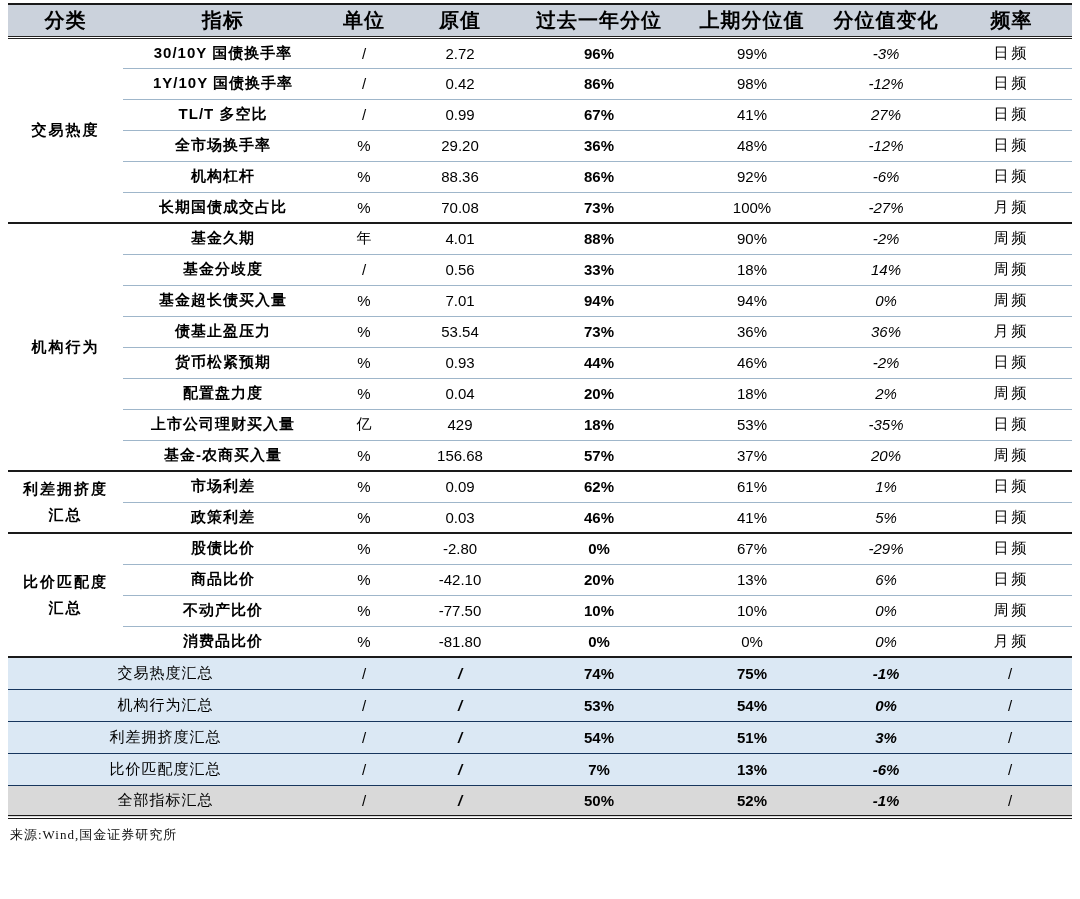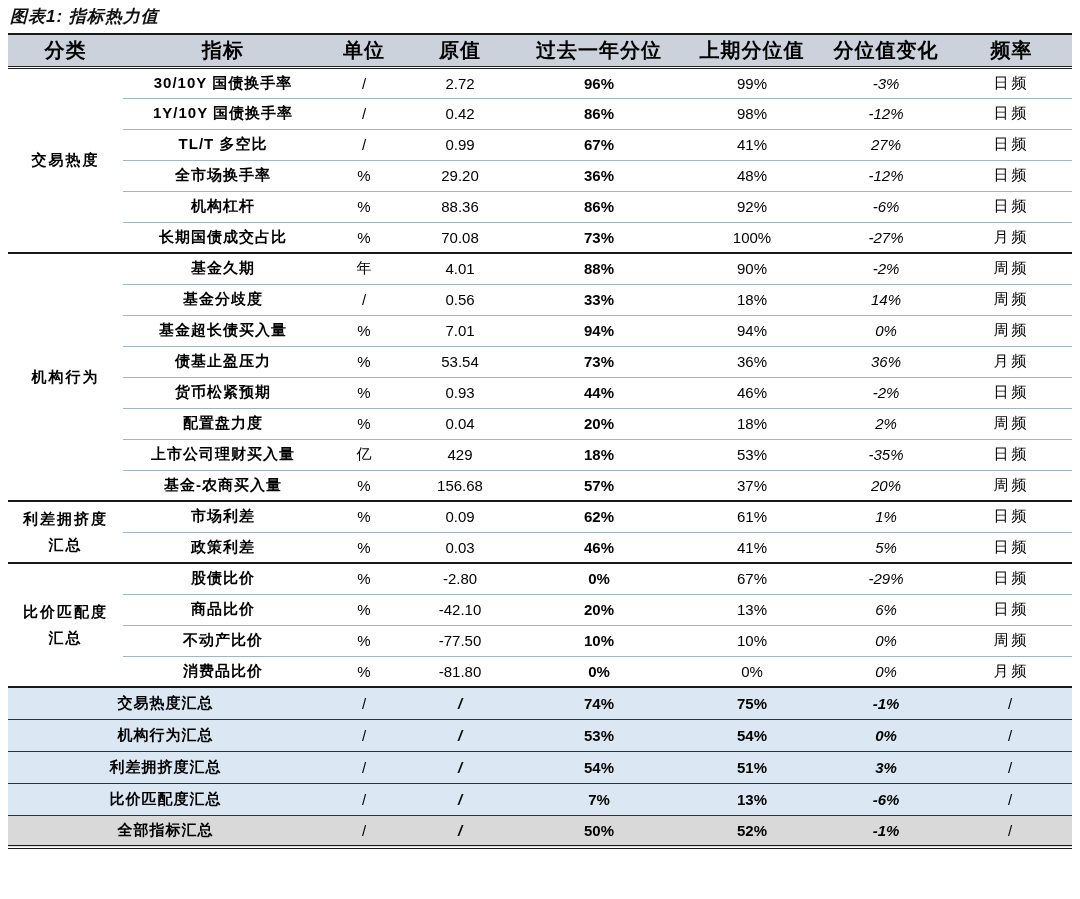--- a/index.html
+++ b/index.html
@@ -66,38 +66,37 @@
     line-height:26px;
   }
   td.c1{font-weight:bold;letter-spacing:1px;}
   td.c4{font-weight:bold;}
   td.c6{font-style:italic;}
   td.c7{letter-spacing:3px;}
   tbody.summary{border-top:2px solid var(--dark);}
   tbody.summary td{background:var(--summary-bg);height:32px;}
   tbody.summary tr:not(:last-child) td{border-bottom:1px solid var(--navy-line);}
   tbody.summary tr.total-row td{background:var(--total-bg);}
-  tbody.summary td.sum-label{font-weight:bold;letter-spacing:1px;}
+  tbody.summary td.sum-label{font-weight:normal;letter-spacing:1px;}
   tbody.summary td.c3{font-weight:bold;font-style:italic;}
   tbody.summary td.c2{font-style:normal;}
   tbody.summary td.c5{font-weight:bold;}
   tbody.summary td.c6{font-weight:bold;font-style:italic;}
   .source{
     font-family:"Liberation Serif","DejaVu Serif",serif;
     font-size:13px;
     letter-spacing:1px;
     padding:7px 0 0 2px;
     color:#111;
   }
 </style>
 </head>
 <body>
 
 <div class="page">
-  <div class="title">图表1: 指标热力值</div>
 
   <table class="heat-table">
     <colgroup>
       <col class="c0">
         <col class="c1">
         <col class="c2">
         <col class="c3">
       <col class="c4">
         <col class="c5">
         <col class="c6">
@@ -351,13 +350,14 @@
           <td class="c2">/</td>
           <td class="c3">/</td>
           <td class="c4">50%</td>
           <td class="c5">52%</td>
           <td class="c6">-1%</td>
           <td class="c7">/</td>
         </tr>
       </tbody>
     </table>
 
+  <div class="source">来源:Wind,国金证券研究所</div>
 </div>
 
 </body></html>

